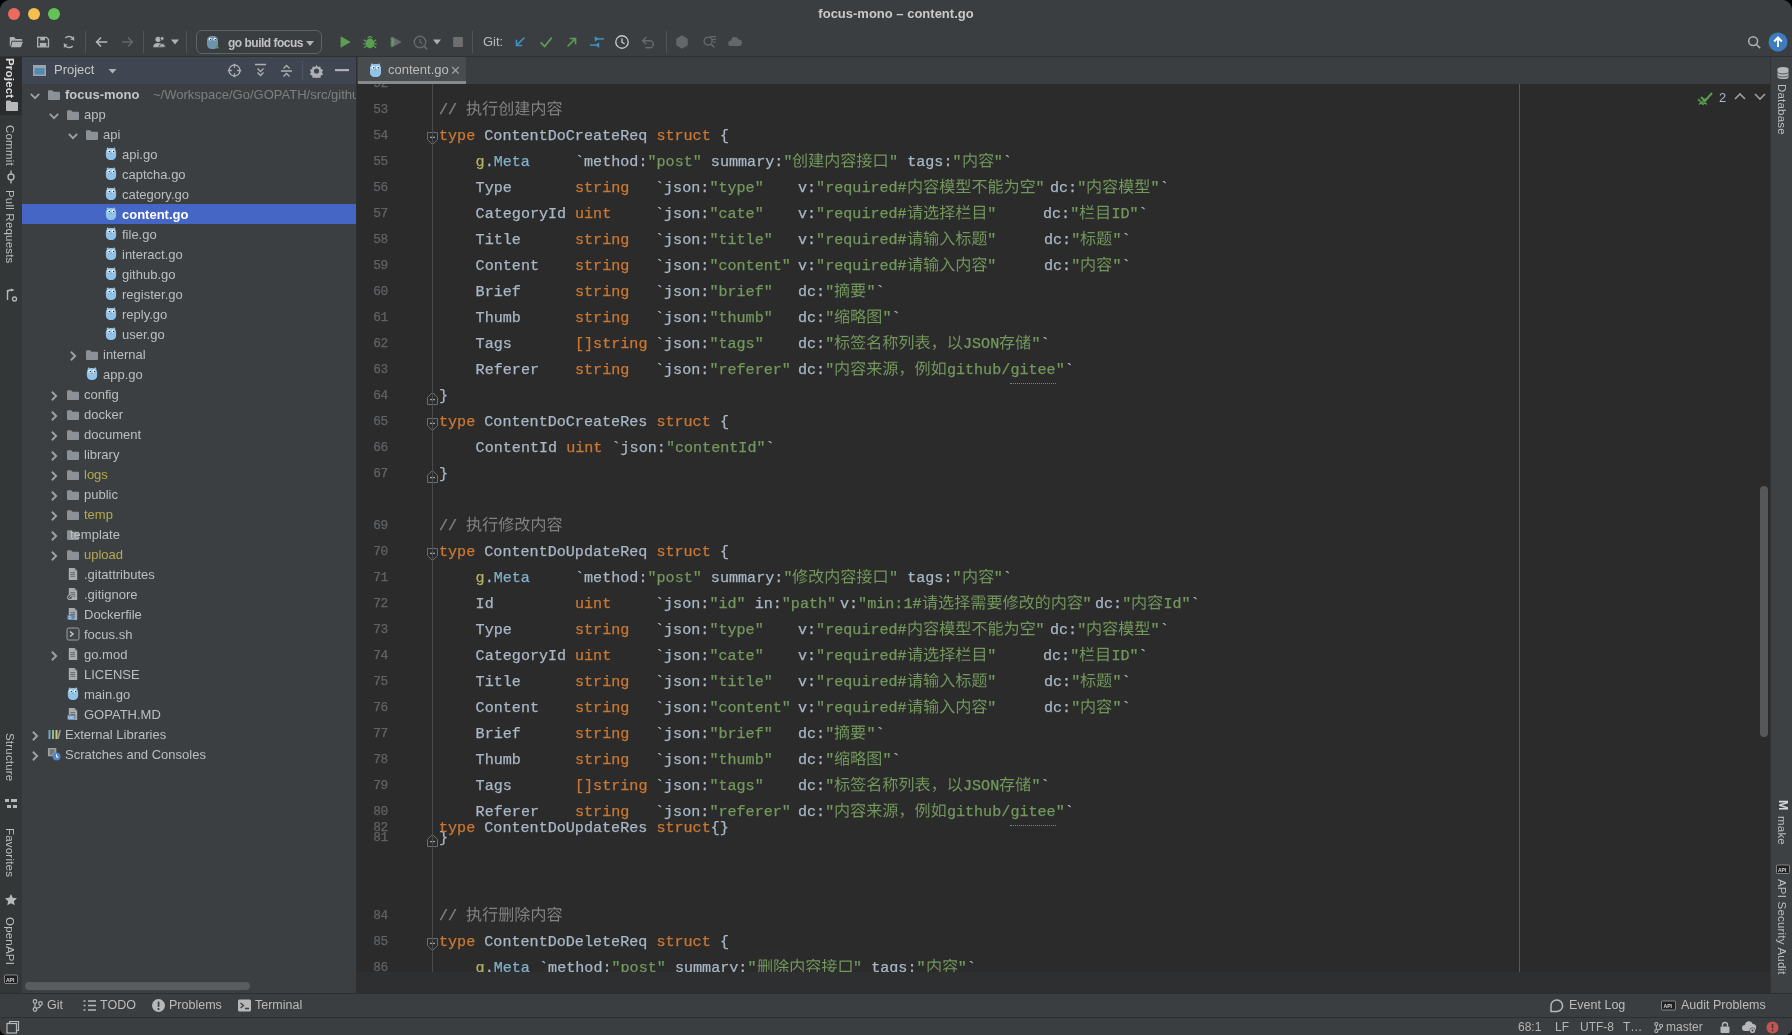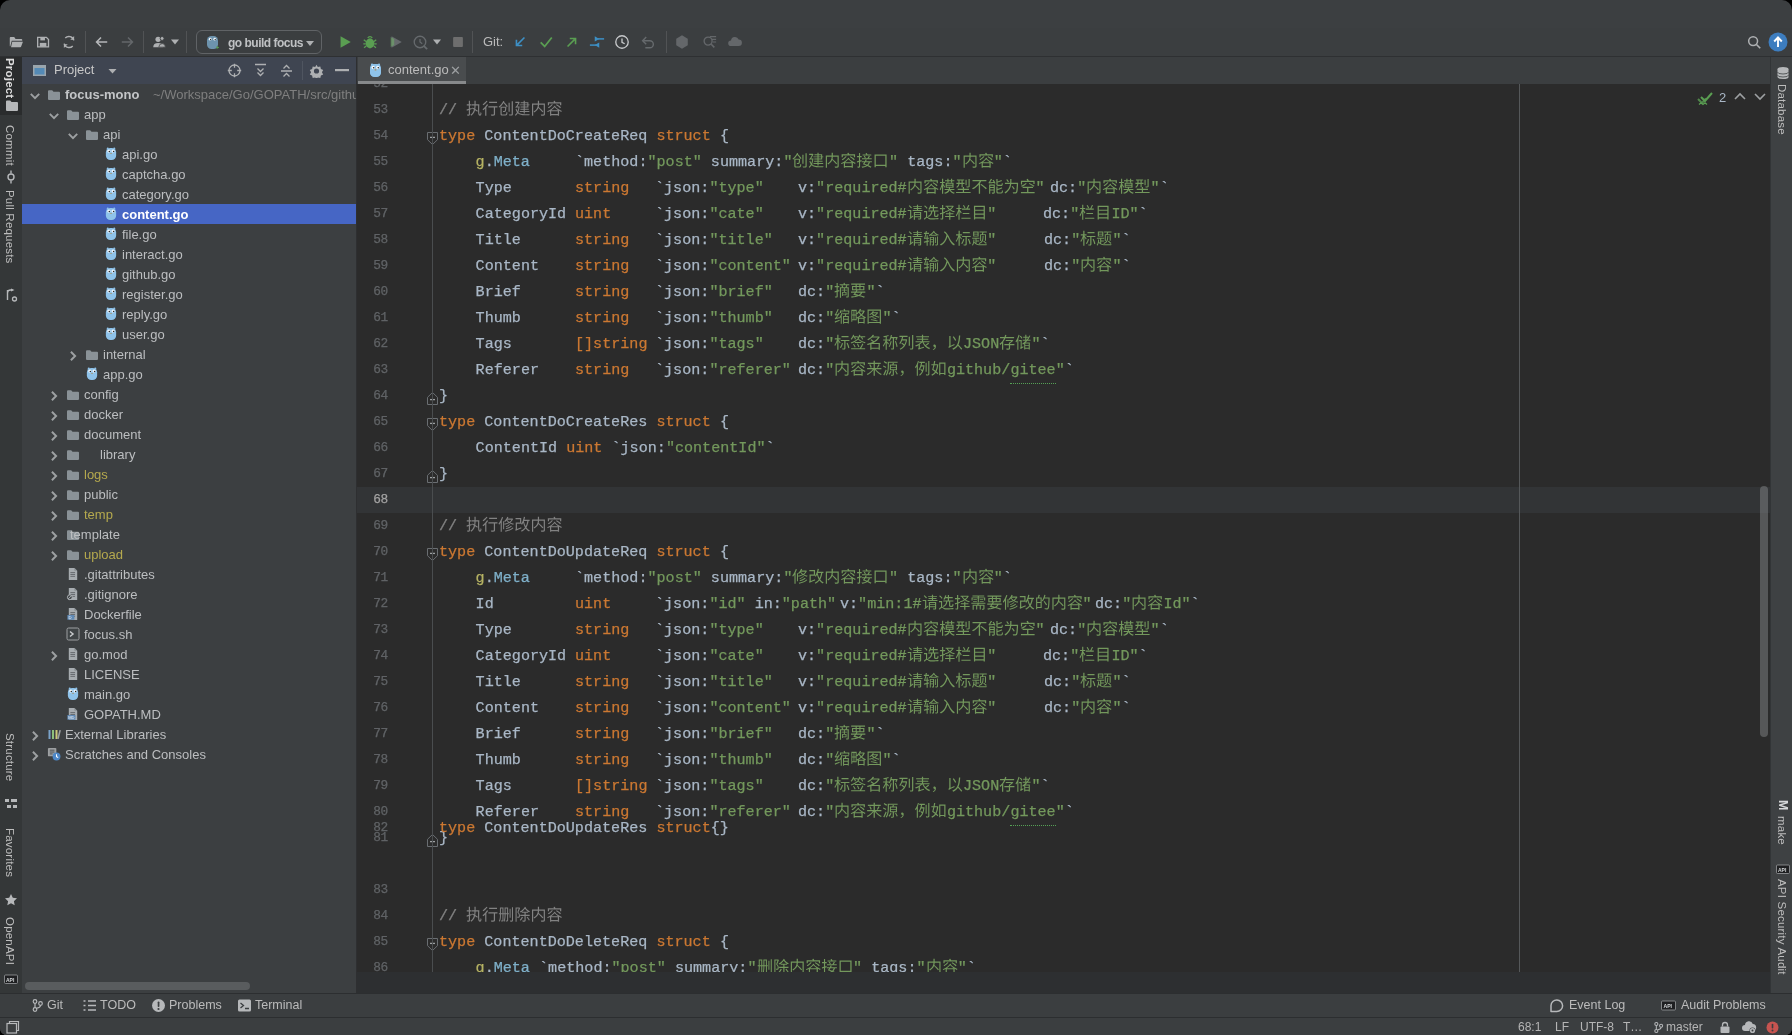--- a/index.html
+++ b/index.html
@@ -113,20 +113,26 @@
       <path id="g40" d="M399 315C384 454 353 568 307 657C265 624 220 590 178 560C199 489 221 403 241 315ZM95 588C151 627 212 675 269 722C211 807 137 864 47 899C63 914 82 943 93 961C187 919 265 859 326 772C367 809 402 845 427 875L478 813C451 782 412 744 367 706C426 594 464 446 479 251L432 243L418 245H256C270 176 282 108 291 46L216 41C209 104 197 174 183 245H47V315H168C146 418 119 516 95 588ZM532 148V935H604V859H849V919H924V148ZM604 788V219H849V788Z"></path>
       <path id="g41" d="M698 494C644 546 543 593 454 620C468 632 486 650 496 665C591 633 694 581 755 518ZM794 593C726 664 594 721 467 750C482 764 497 785 506 800C641 763 774 701 850 617ZM887 701C798 804 614 868 413 897C428 913 444 939 452 957C664 920 852 848 952 729ZM306 319V802H370V319ZM553 212H832C798 267 749 314 692 352C630 310 584 261 553 212ZM565 39C523 147 451 251 370 318C387 328 415 350 428 362C458 334 488 301 517 264C545 306 584 348 633 386C554 428 462 456 371 473C384 487 400 514 407 530C507 509 605 476 690 426C756 468 836 502 930 524C939 507 958 478 972 464C887 448 813 421 750 388C827 332 890 260 928 168L885 146L871 149H590C607 119 621 88 634 57ZM235 46C187 201 107 354 20 454C33 473 53 513 59 531C92 492 123 448 153 399V960H224V266C255 202 282 133 304 65Z"></path>
       <path id="g42" d="M602 295H808C787 426 755 537 706 629C657 535 622 425 598 306ZM76 110V184H357V396H89V777C89 814 73 827 58 834C71 853 83 890 88 912C111 893 148 874 439 763C436 746 431 714 430 692L165 787V470H429L424 476C440 488 470 517 482 530C508 495 532 455 553 411C581 518 616 616 662 699C602 783 522 848 416 896C431 912 453 946 461 964C563 913 643 849 706 769C761 848 830 912 915 955C927 935 950 907 968 892C879 851 808 786 751 703C817 594 859 460 886 295H952V225H626C643 170 658 112 670 53L596 40C565 204 510 363 431 467V110Z"></path>
       <path id="g43" d="M194 309V359H409V309ZM172 414V464H410V414ZM585 414V465H830V414ZM585 309V359H806V309ZM76 199V390H144V254H461V491H533V254H855V390H925V199H533V140H865V80H134V140H461V199ZM143 656V958H214V718H362V952H431V718H584V952H653V718H809V884C809 894 807 897 795 897C785 898 751 898 710 897C719 915 730 941 734 960C788 960 826 960 851 948C876 938 882 920 882 885V656H504L531 585H938V524H65V585H453C447 608 440 633 432 656Z"></path>
       <path id="g44" d="M552 457C607 530 675 630 705 691L769 651C736 592 667 495 610 424ZM240 38C232 86 215 152 199 201H87V934H156V855H435V201H268C285 158 304 102 321 52ZM156 268H366V479H156ZM156 787V545H366V787ZM598 36C566 174 512 312 443 401C461 411 492 432 506 444C540 396 572 335 600 267H856C844 668 828 822 796 856C784 870 773 873 753 873C730 873 670 872 604 867C618 886 627 918 629 939C685 942 744 944 778 941C814 937 836 929 859 899C899 850 913 695 928 236C929 226 929 198 929 198H627C643 151 658 101 670 52Z"></path>
       <path id="g45" d="M709 151V716H770V151ZM854 57V875C854 890 849 894 836 894C823 894 781 895 733 893C743 912 753 942 755 960C819 960 860 958 885 947C910 936 920 916 920 875V57ZM44 430V499H108V549C108 673 103 821 39 923C55 930 82 949 94 961C162 853 171 681 171 548V499H264V868C264 879 260 883 250 883C239 883 207 884 171 883C180 900 188 931 190 949C243 949 277 947 298 935C320 924 327 903 327 869V499H397V506C397 638 393 809 337 926C352 933 380 949 392 959C452 836 460 645 460 505V499H553V868C553 880 549 883 539 884C528 884 496 884 460 883C469 901 477 931 479 949C533 949 566 947 587 936C609 924 616 904 616 869V499H668V430H616V72H397V430H327V72H108V430ZM171 139H264V430H171ZM460 139H553V430H460Z"></path>
       <path id="g46" d="M474 659C440 731 389 806 336 858C353 868 382 888 394 899C445 844 502 758 541 678ZM764 680C817 744 879 833 907 890L967 855C938 799 877 714 820 651ZM78 80V957H145V148H274C250 215 219 304 189 375C266 454 285 522 285 577C285 609 279 636 262 647C254 654 243 656 229 657C213 658 191 658 167 655C178 675 184 703 185 722C209 723 236 723 257 721C278 718 297 712 311 701C340 681 352 639 352 584C351 522 333 450 256 367C292 288 331 189 362 106L314 77L303 80ZM371 535V604H634V873C634 886 630 891 614 891C600 892 551 892 495 890C507 910 517 939 521 959C593 959 639 958 668 946C697 935 706 914 706 873V604H954V535H706V413H860V347H465V413H634V535ZM661 33C595 153 470 269 344 334C362 348 383 371 394 388C493 331 590 246 664 150C749 256 835 323 924 379C935 358 957 334 975 319C882 269 789 202 702 96L725 58Z"></path>
     </defs>
   </svg>
 <div id="win">
+  <div id="titlebar">
+    <div class="tl" style="left:8px;background:#ec6a5e"></div>
+    <div class="tl" style="left:28px;background:#f4bf4f"></div>
+    <div class="tl" style="left:48px;background:#61c454"></div>
+    <div id="wtitle">focus-mono – content.go</div>
+  </div>
   <div id="toolbar">
     <svg class="tbi" style="left:8px" viewBox="0 0 18 18">
         <path d="M2 4.5 q0-1 1-1 h4 l1.5 2 h6.5 q1 0 1 1 v1 H4.2 L2.6 13.8 q-.6.2-.6-.6 Z M4.8 8.6 h12 l-2 5.6 q-.3.8-1 .8 H3.4 Z" fill="#aeb0b2"></path>
       </svg>
     <svg class="tbi" style="left:35px" viewBox="0 0 18 18">
         <path d="M3 3.8 h9.8 L15.2 6.2 V14.4 H3 Z" stroke="#aeb0b2" stroke-width="1.5" fill="none"></path>
         <rect x="6" y="3.8" width="5.2" height="3.4" fill="#aeb0b2"></rect>
         <rect x="5.4" y="10" width="7.4" height="4.4" fill="#aeb0b2"></rect>
       </svg>
     <svg class="tbi" style="left:61px" viewBox="0 0 18 18">
@@ -471,21 +477,21 @@
         <svg class="ti" style="left:66px;top:428px" viewBox="0 0 14 12">
           <path d="M1 2.2 q0-1 1-1 h3.2 l1.3 1.6 h5.5 q1 0 1 1 V10 q0 1-1 1 H2 q-1 0-1-1 Z" fill="#8a9297"></path>
         </svg>
         <span class="tt" style="left:84px;top:427px">document</span>
         <svg class="ti" style="left:47px;top:449px" viewBox="0 0 10 10">
           <path d="M3.5 2 l3 3 l-3 3" stroke="#9da0a2" fill="none" stroke-width="1.4"></path>
         </svg>
         <svg class="ti" style="left:66px;top:448px" viewBox="0 0 14 12">
           <path d="M1 2.2 q0-1 1-1 h3.2 l1.3 1.6 h5.5 q1 0 1 1 V10 q0 1-1 1 H2 q-1 0-1-1 Z" fill="#8a9297"></path>
         </svg>
-        <span class="tt" style="left:100px;top:447px">library</span>
+        <span class="tt" style="left:84px;top:447px">library</span>
         <svg class="ti" style="left:47px;top:469px" viewBox="0 0 10 10">
           <path d="M3.5 2 l3 3 l-3 3" stroke="#9da0a2" fill="none" stroke-width="1.4"></path>
         </svg>
         <svg class="ti" style="left:66px;top:468px" viewBox="0 0 14 12">
           <path d="M1 2.2 q0-1 1-1 h3.2 l1.3 1.6 h5.5 q1 0 1 1 V10 q0 1-1 1 H2 q-1 0-1-1 Z" fill="#8a9297"></path>
         </svg>
         <span class="tt y" style="left:84px;top:467px">logs</span>
         <svg class="ti" style="left:47px;top:489px" viewBox="0 0 10 10">
           <path d="M3.5 2 l3 3 l-3 3" stroke="#9da0a2" fill="none" stroke-width="1.4"></path>
         </svg>
@@ -731,21 +737,20 @@
         <svg class="fold" style="top:418px" viewBox="0 0 11 13">
           <path d="M0.5 0.5 h10 v7.2 l-5 4.8 l-5 -4.8 Z" fill="#2b2b2b" stroke="#6a6e72" stroke-width="1"></path>
           <path d="M3 5.4 h5" stroke="#9da0a2" stroke-width="1.3"></path>
         </svg>
         <div class="row" style="top:435px"><span class="ln">66</span><i class="d" style="left:475.6px">ContentId&nbsp;</i><i class="k" style="left:566.2px">uint&nbsp;</i><i class="d" style="left:611.5px">`json:</i><i class="s" style="left:665.9px">"contentId"</i><i class="d" style="left:765.5px">`</i></div>
         <div class="row" style="top:461px"><span class="ln">67</span><i class="d" style="left:439.0px">}</i></div>
         <svg class="fold" style="top:470px" viewBox="0 0 11 13">
           <path d="M0.5 12.5 h10 v-7.2 l-5 -4.8 l-5 4.8 Z" fill="#2b2b2b" stroke="#6a6e72" stroke-width="1"></path>
           <path d="M3 7.6 h5" stroke="#9da0a2" stroke-width="1.3"></path>
         </svg>
-        <div class="row cur" style="top:487px"><span class="ln on">68</span></div>
         <div class="row" style="top:513px"><span class="ln">69</span><i class="c" style="left:439.0px">//&nbsp;</i><svg class="ck c" style="left:466.2px;width:96.6px" viewBox="0 0 6000 1090">
             <use href="#g0" x="0"></use>
             <use href="#g1" x="1000"></use>
             <use href="#g41" x="2000"></use>
             <use href="#g42" x="3000"></use>
             <use href="#g4" x="4000"></use>
             <use href="#g5" x="5000"></use>
           </svg></div>
         <div class="row" style="top:539px"><span class="ln">70</span><i class="k" style="left:439.0px">type&nbsp;</i><i class="d" style="left:484.3px">ContentDoUpdateReq&nbsp;</i><i class="k" style="left:656.4px">struct&nbsp;</i><i class="d" style="left:719.9px">{</i></div>
         <svg class="fold" style="top:548px" viewBox="0 0 11 13">
@@ -853,21 +858,20 @@
             <use href="#g33" x="4000"></use>
             <use href="#g39" x="5000"></use>
             <use href="#g40" x="6000"></use>
           </svg><i class="s" style="left:946.9px">github/</i><i class="u" style="left:1010.4px">gitee</i><i class="s" style="left:1055.7px">"</i><i class="d" style="left:1064.7px">`</i></div>
         <div class="row" style="top:825px"><span class="ln">81</span><i class="d" style="left:439.0px">}</i></div>
         <svg class="fold" style="top:834px" viewBox="0 0 11 13">
           <path d="M0.5 12.5 h10 v-7.2 l-5 -4.8 l-5 4.8 Z" fill="#2b2b2b" stroke="#6a6e72" stroke-width="1"></path>
           <path d="M3 7.6 h5" stroke="#9da0a2" stroke-width="1.3"></path>
         </svg>
         <div class="row" style="top:815px"><span class="ln">82</span><i class="k" style="left:439.0px">type&nbsp;</i><i class="d" style="left:484.3px">ContentDoUpdateRes&nbsp;</i><i class="k" style="left:656.4px">struct</i><i class="d" style="left:710.8px">{}</i></div>
-        <div class="row" style="top:877px"><span class="ln">83</span></div>
         <div class="row" style="top:903px"><span class="ln">84</span><i class="c" style="left:439.0px">//&nbsp;</i><svg class="ck c" style="left:466.2px;width:96.6px" viewBox="0 0 6000 1090">
             <use href="#g0" x="0"></use>
             <use href="#g1" x="1000"></use>
             <use href="#g45" x="2000"></use>
             <use href="#g46" x="3000"></use>
             <use href="#g4" x="4000"></use>
             <use href="#g5" x="5000"></use>
           </svg></div>
         <div class="row" style="top:929px"><span class="ln">85</span><i class="k" style="left:439.0px">type&nbsp;</i><i class="d" style="left:484.3px">ContentDoDeleteReq&nbsp;</i><i class="k" style="left:656.4px">struct&nbsp;</i><i class="d" style="left:719.9px">{</i></div>
         <svg class="fold" style="top:938px" viewBox="0 0 11 13">

